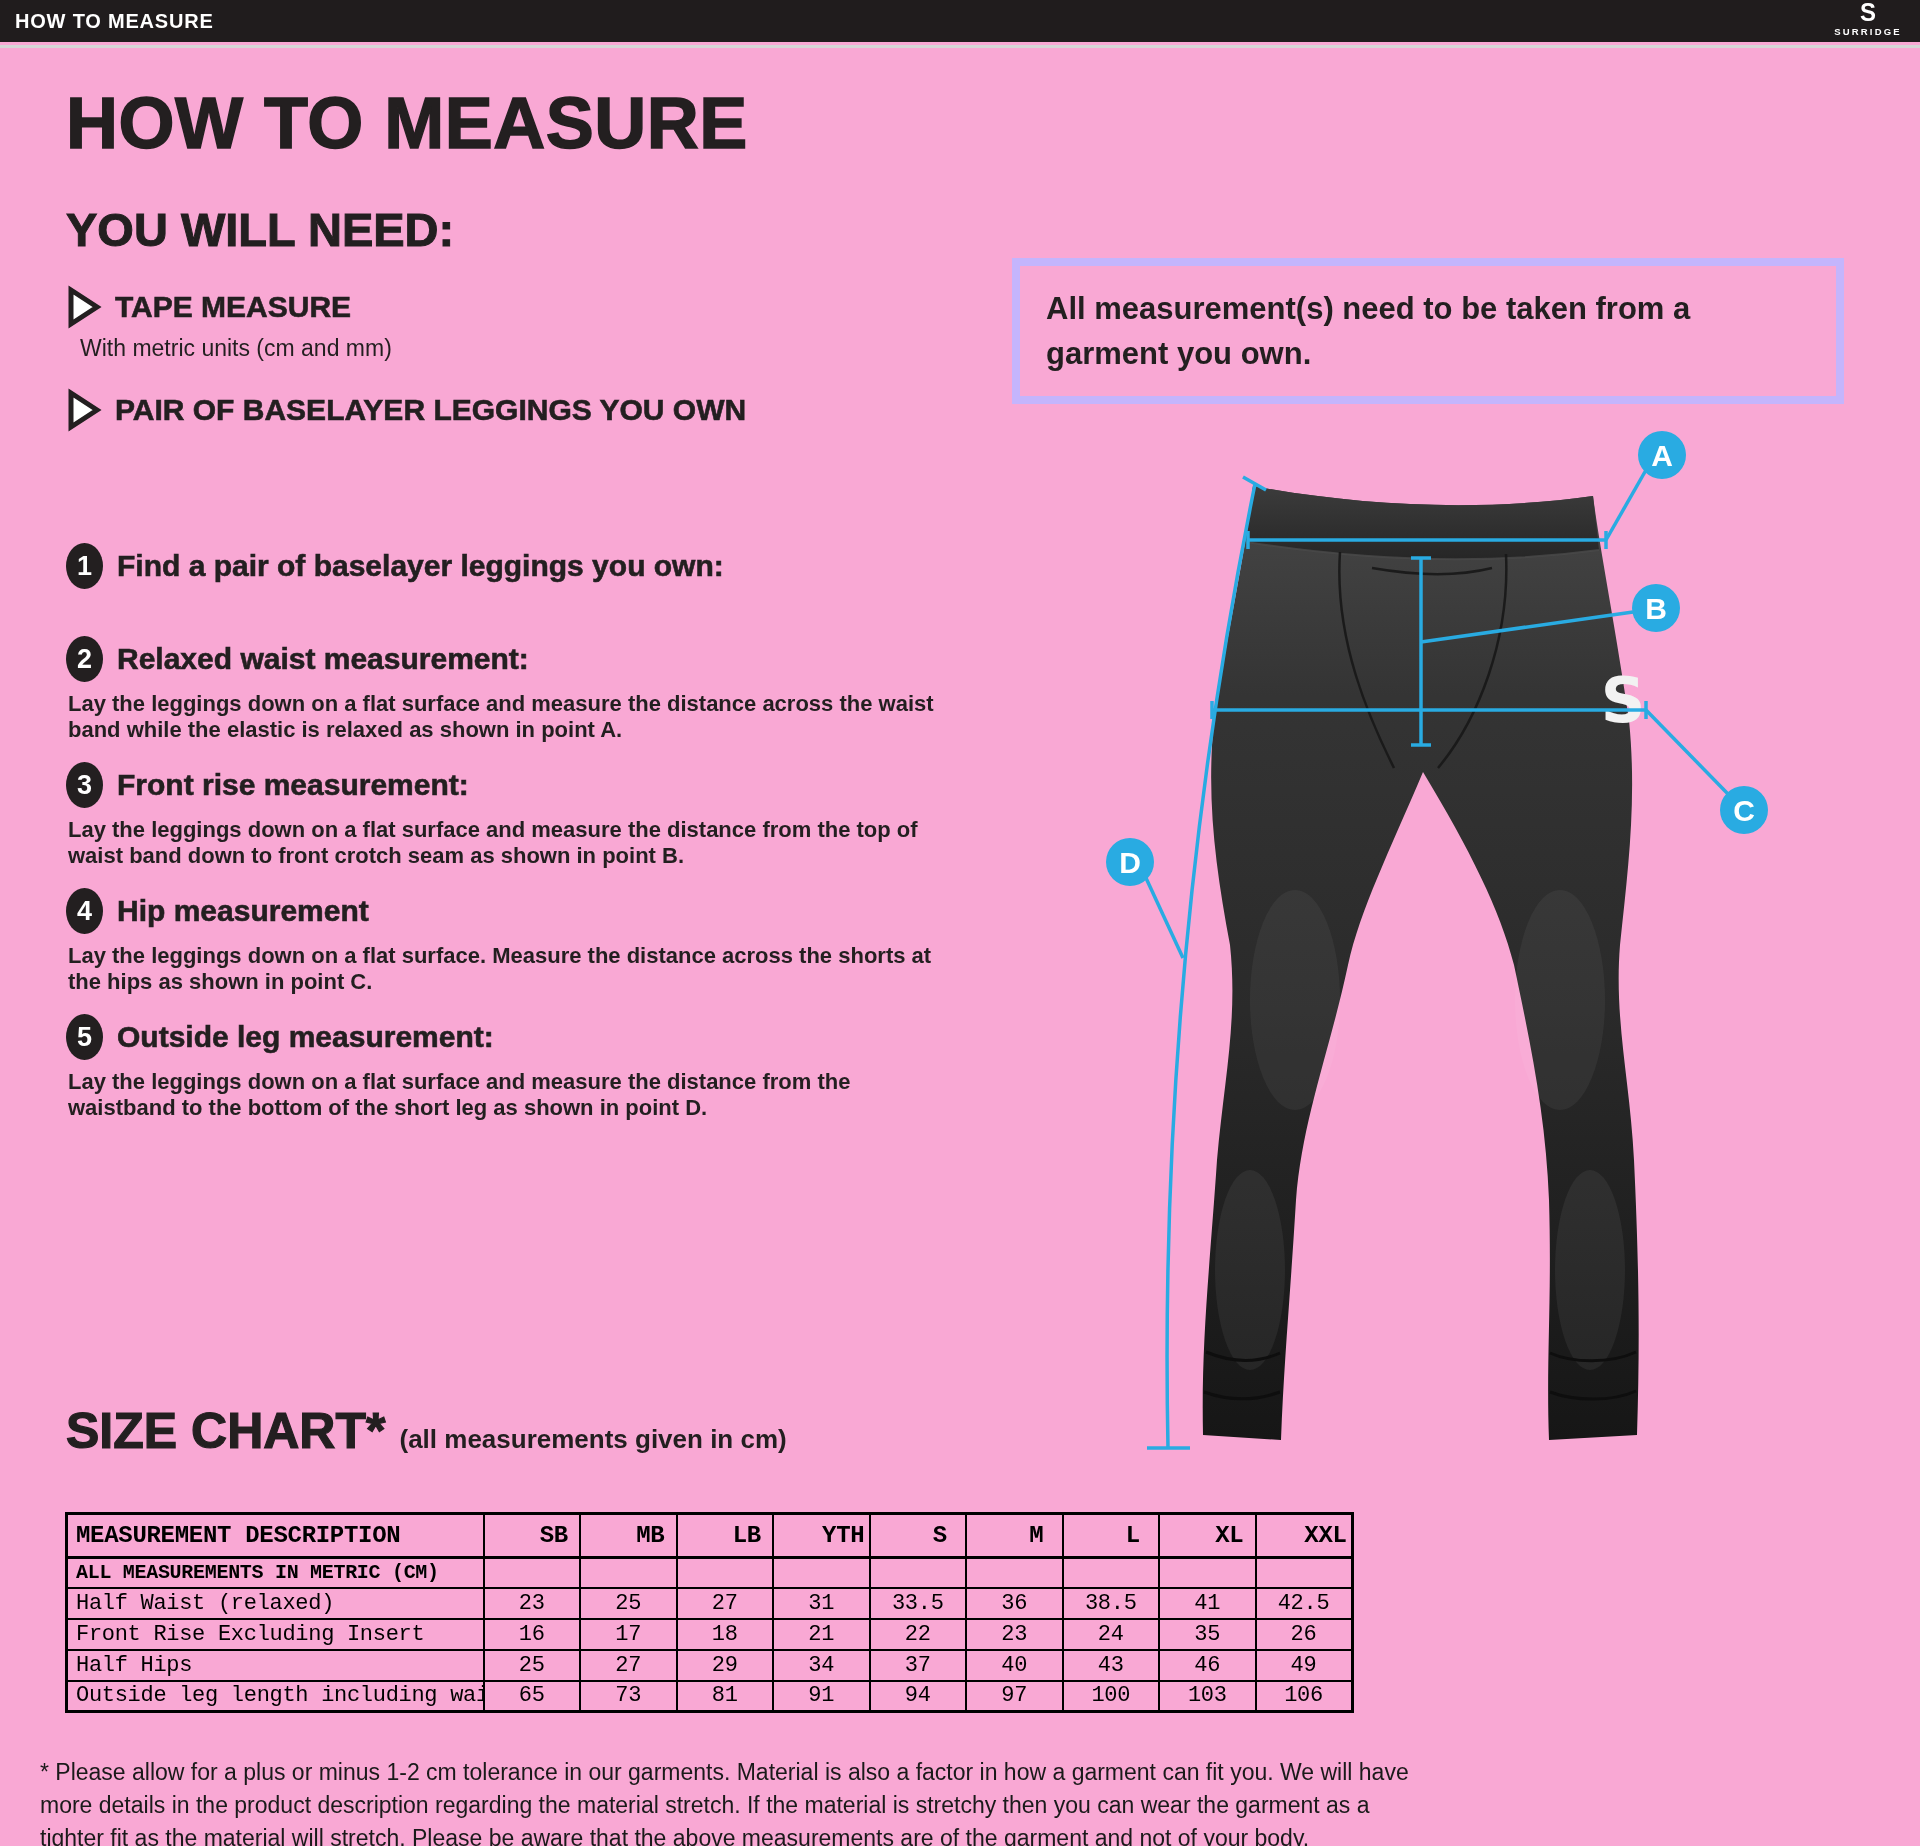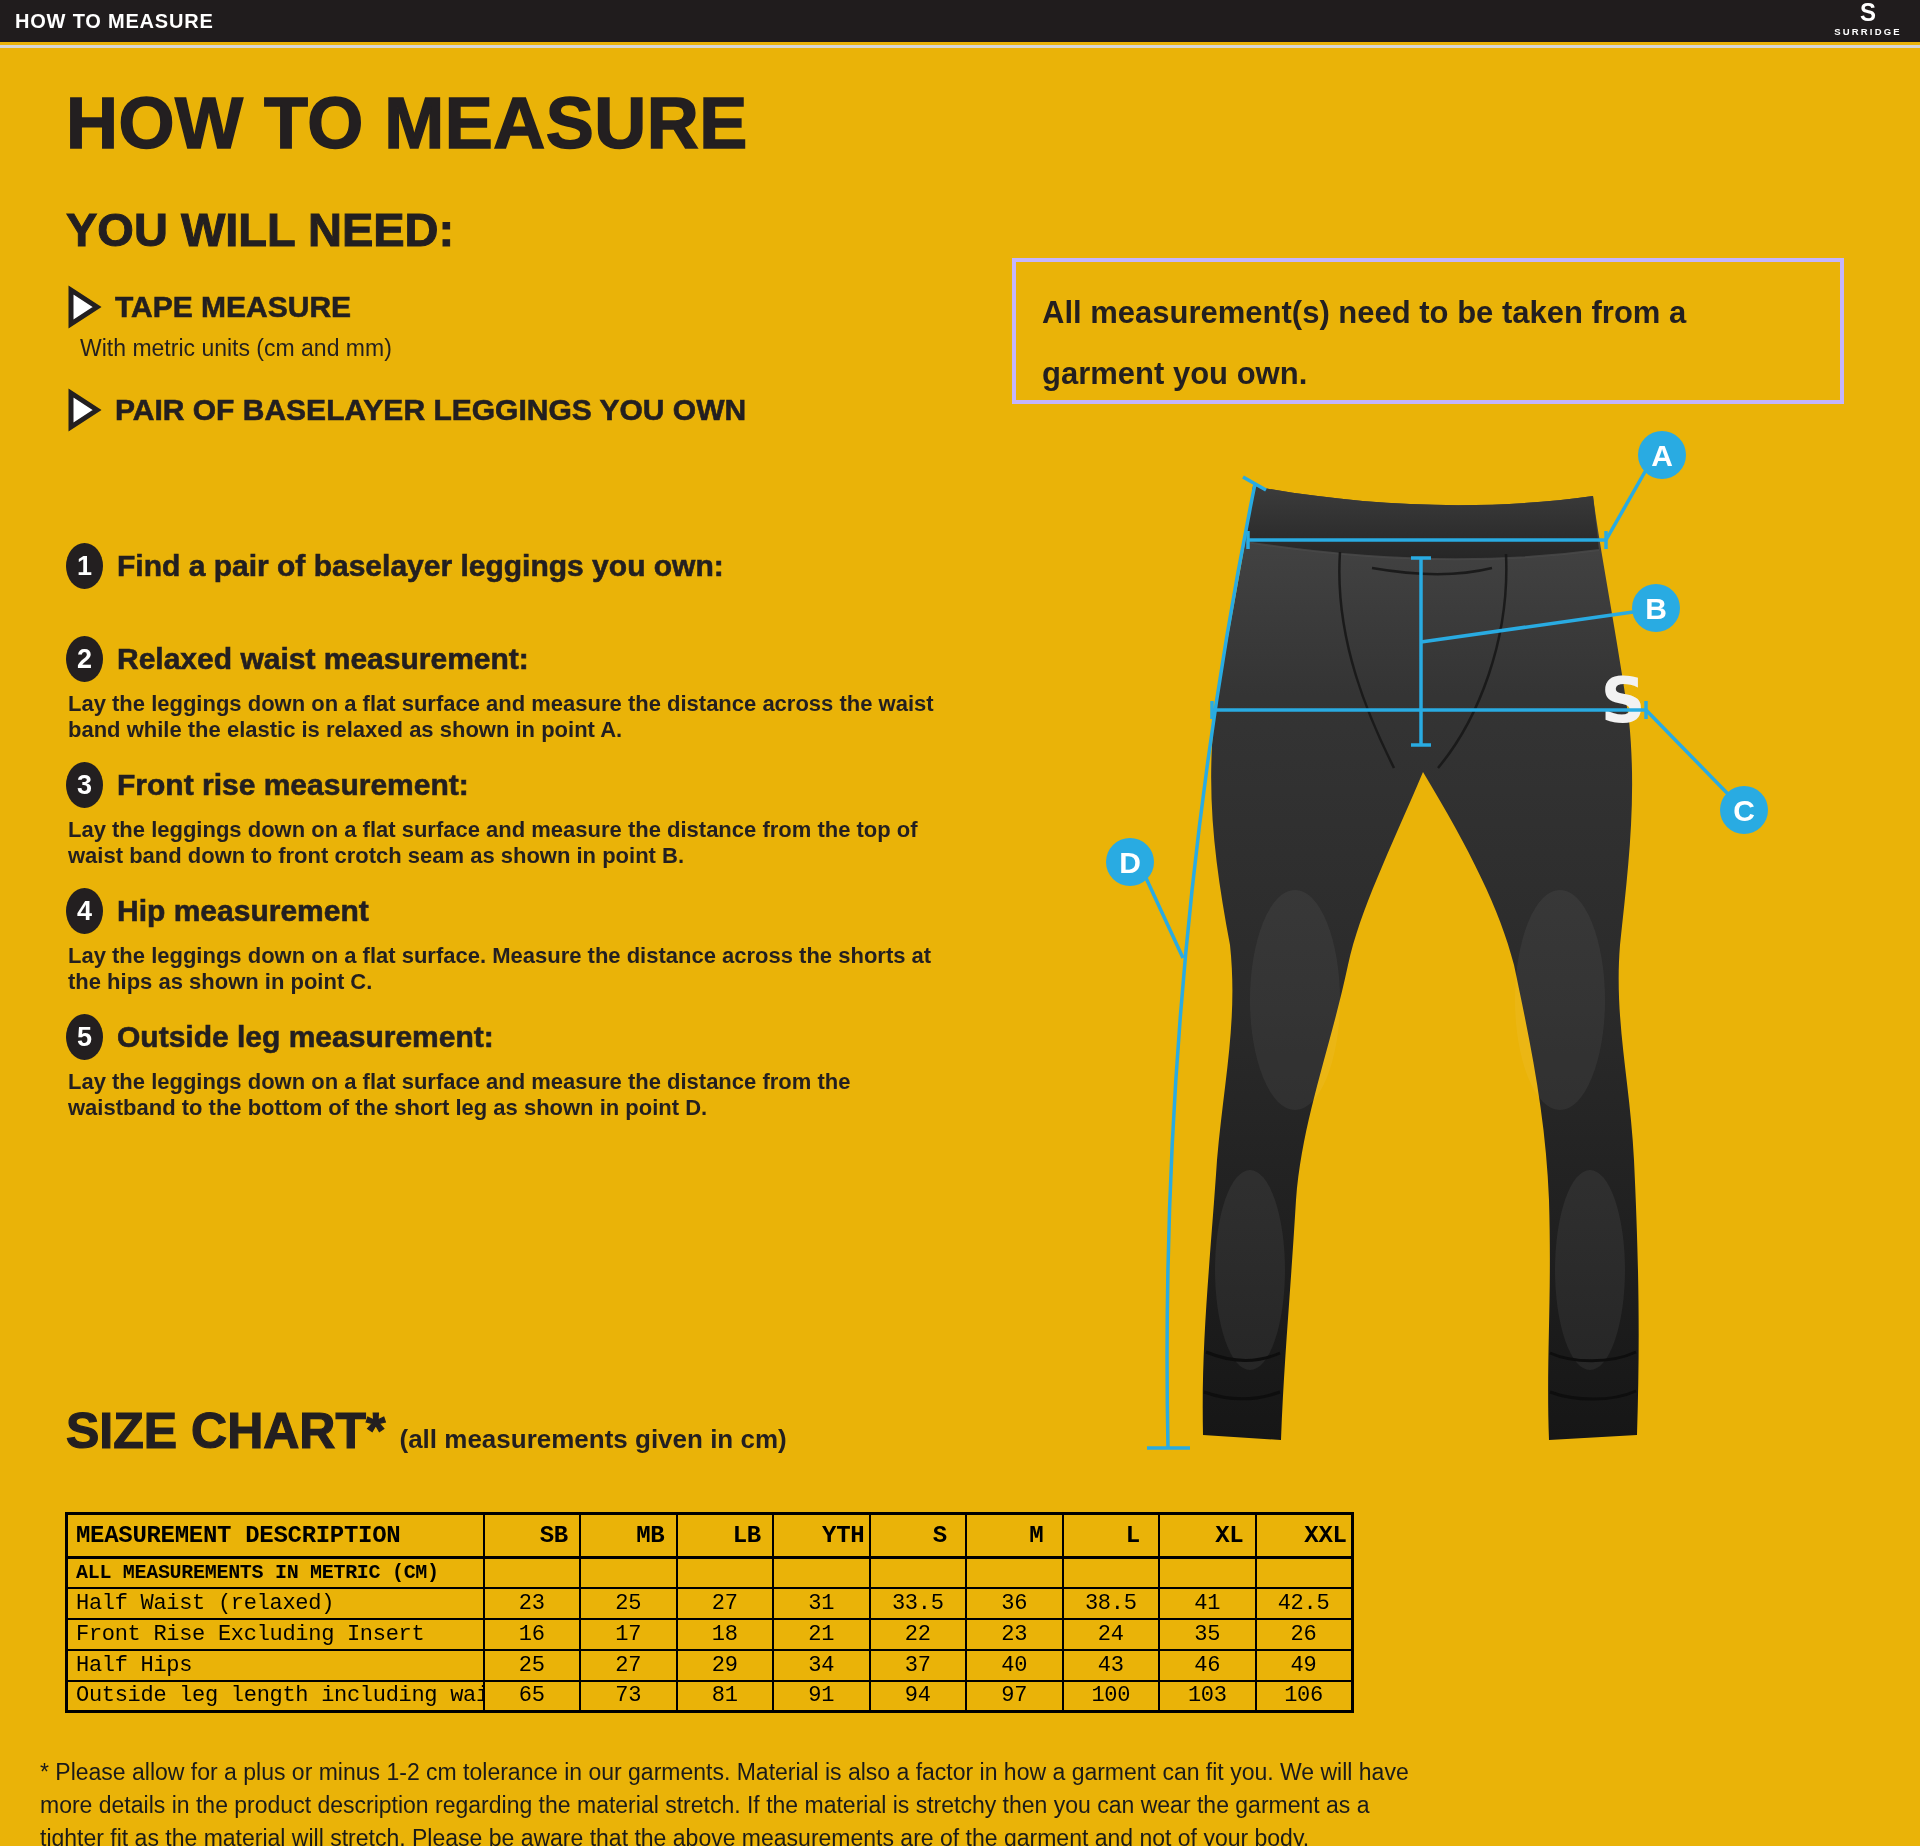--- a/index.html
+++ b/index.html
@@ -1,18 +1,18 @@
 <!DOCTYPE html>
 <html><head>
 <meta charset="utf-8">
 <style>
   html,body{margin:0;padding:0;background:#ffffff;}
   *{box-sizing:border-box;}
   .root{
-    position:relative;width:1920px;height:1846px;background:#eab308;overflow:hidden;
+    position:relative;width:1920px;height:1846px;background:#f9a8d4;overflow:hidden;
     font-family:"Liberation Sans",sans-serif;color:#231f20;
   }
   
   .topbar{
     position:absolute;left:0;top:0;width:1920px;height:42px;background:#201c1d;
     display:flex;align-items:center;
   }
   .topbar-title{
     color:#fff;font-size:20px;font-weight:bold;letter-spacing:.8px;margin-left:15px;
   }
@@ -45,21 +45,21 @@
     flex:0 0 auto;width:37px;height:46px;border-radius:50%;background:#231f20;color:#fff;
     display:flex;align-items:center;justify-content:center;font-size:27px;font-weight:bold;
   }
   .step-title{font-size:30px;font-weight:bold;-webkit-text-stroke:.6px #231f20;white-space:nowrap;}
   .step-body{
     margin:9px 0 0 2px;width:885px;font-size:22px;font-weight:bold;line-height:26px;
   }
   
   .callout{
     position:absolute;left:1012px;top:258px;width:832px;height:146px;
-    border:4px solid #c4b5fd;padding:20px 26px;font-size:31px;font-weight:bold;line-height:61px;
+    border:8px solid #c4b5fd;padding:20px 26px;font-size:31px;font-weight:bold;line-height:45px;
   }
   
   .diagram{position:absolute;left:1040px;top:400px;width:880px;height:1070px;}
   
   .sc-heading-wrap{position:absolute;left:66px;top:1402px;display:flex;align-items:baseline;}
   .sc-heading{font-size:50px;font-weight:bold;-webkit-text-stroke:1.2px #231f20;white-space:nowrap;}
   .sc-sub{font-size:26px;font-weight:bold;margin-left:14px;white-space:nowrap;}
   table.size-table{
     position:absolute;left:65px;top:1512px;width:1286px;border-collapse:collapse;
     table-layout:fixed;border:3px solid #000;

